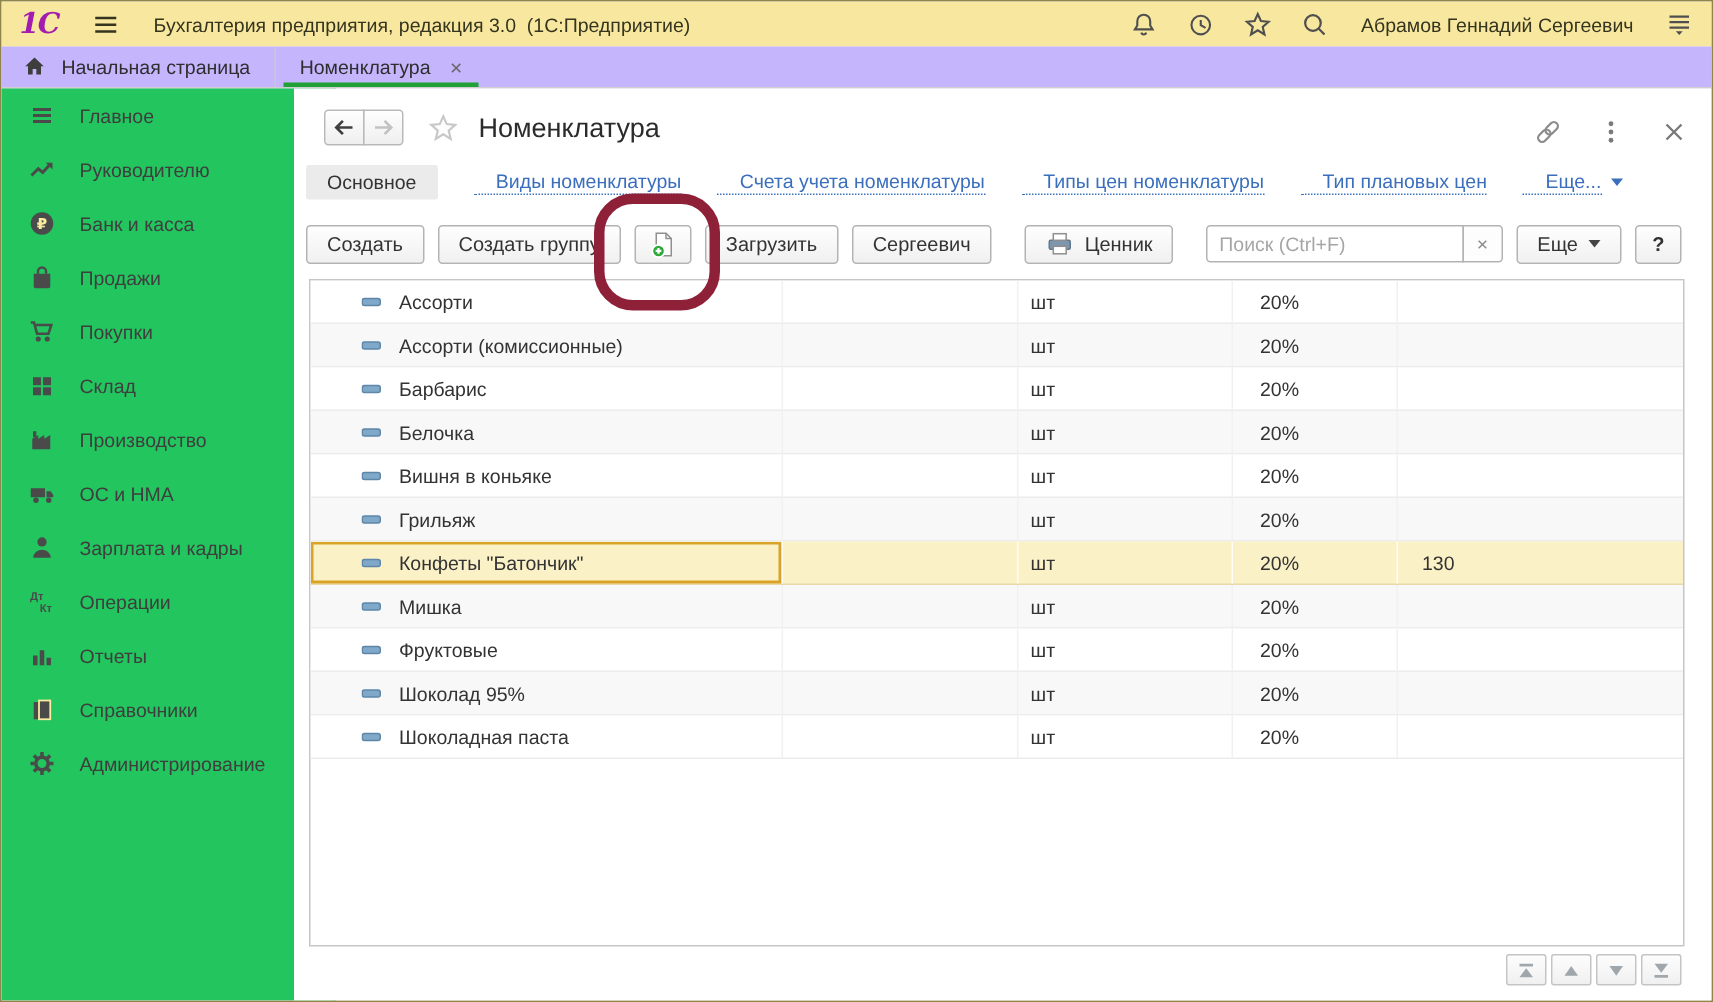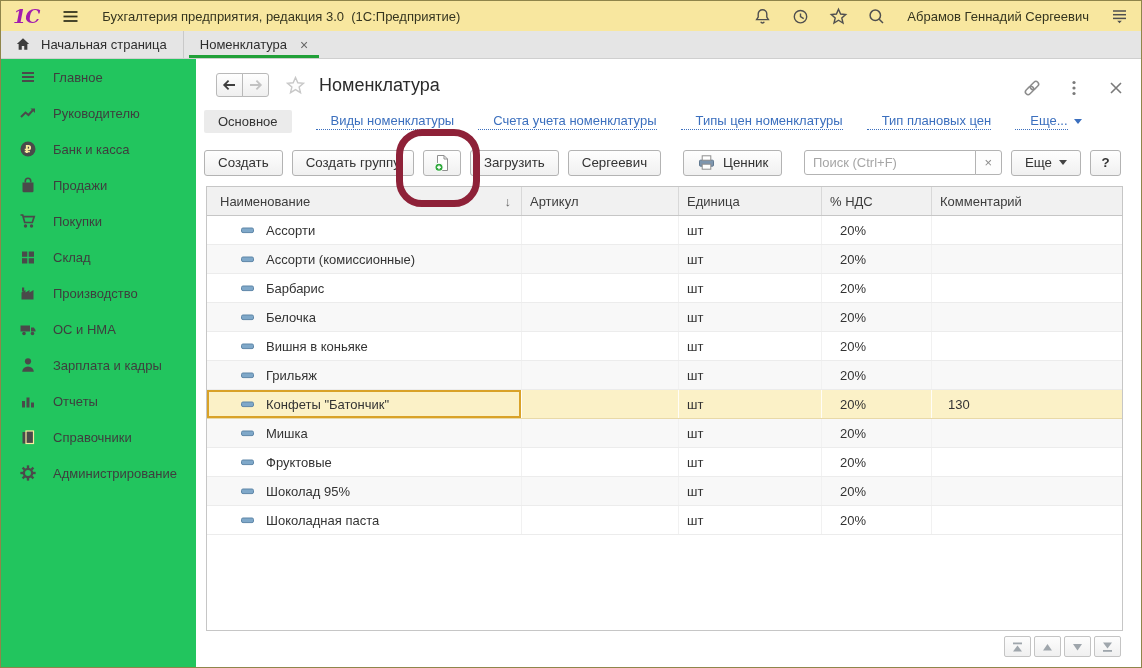--- a/index.html
+++ b/index.html
@@ -12,21 +12,21 @@
             display:flex; align-items:center; padding:0 12px; }
   .logo { color:#a21caf; font-weight:bold; font-style:italic; font-size:19px;
           font-family:"DejaVu Serif", serif; letter-spacing:-1px; }
   .topbar .burger { margin-left:22px; display:flex; }
   .app-title { margin-left:22px; font-size:13px; color:#35351F; white-space:pre; }
   .topbar-right { margin-left:auto; display:flex; align-items:center; gap:19px; }
   .tb-icon { display:flex; cursor:pointer; }
   .user-name { font-size:13px; color:#35351F; margin:0 2px; cursor:pointer; }
 
   
-  .tabbar { position:absolute; left:0; top:30px; right:0; height:28px; background:#e5e5e5;
+  .tabbar { position:absolute; left:0; top:30px; right:0; height:28px; background:#c4b5fd;
             border-bottom:1px solid #CFCFCF; display:flex; align-items:stretch; }
   .tab { display:flex; align-items:center; gap:9px; padding:0 16px; position:relative;
          cursor:pointer; color:#2E2E2E; }
   .tab.home { border-right:1px solid #C9C9C9; padding-left:13px; }
   .tab.active .underline { position:absolute; left:5px; right:5px; bottom:0; height:3px;
                            background:#21A038; }
   .tab-close { color:#666; font-size:14px; margin-left:4px; cursor:pointer; }
 
   
   .sidebar { position:absolute; left:0; top:58px; bottom:0; width:223px; background:#22c55e;
@@ -265,20 +265,29 @@
             <svg width="18" height="18" viewBox="0 0 18 18" fill="#4A4A4A">
               <circle cx="9" cy="5.3" r="3.1"></circle>
               <path d="M3.2,15.8 a5.8,5.3 0 0 1 11.6,0 Z"></path>
             </svg>
           </span>
           <span>Зарплата и кадры</span>
         </div>
         <div class="side-item">
           <span class="ico">
             <svg width="18" height="18" viewBox="0 0 18 18" fill="#4A4A4A">
+              <text x="1" y="8" font-size="7.5" font-weight="bold" font-family="Liberation Sans, sans-serif">Дт</text>
+              <text x="7.5" y="16" font-size="7.5" font-weight="bold" font-family="Liberation Sans, sans-serif">Кт</text>
+            </svg>
+          </span>
+          <span>Операции</span>
+        </div>
+        <div class="side-item">
+          <span class="ico">
+            <svg width="18" height="18" viewBox="0 0 18 18" fill="#4A4A4A">
               <rect x="3" y="9" width="3" height="6.5"></rect>
               <rect x="7.5" y="5.5" width="3" height="10"></rect>
               <rect x="12" y="10.5" width="3" height="5"></rect>
             </svg>
           </span>
           <span>Отчеты</span>
         </div>
         <div class="side-item">
           <span class="ico">
             <svg width="18" height="18" viewBox="0 0 18 18">
@@ -397,38 +406,20 @@
       <button class="btn more-btn">
         <span>Еще</span>
         <span class="caret-dark"></span>
       </button>
       <button class="btn help-btn">?</button>
     </div>
 
     <div class="annotation"></div>
 
     <div class="table">
-      <div class="thead" id="table-head">
-          <div class="th" style="width: 315px;">
-            <span>Наименование</span>
-            <span class="sort">↓</span>
-          </div>
-          <div class="th" style="width: 157px;">
-            <span>Артикул</span>
-          </div>
-          <div class="th" style="width: 143px;">
-            <span>Единица</span>
-          </div>
-          <div class="th" style="width: 110px;">
-            <span>% НДС</span>
-          </div>
-          <div class="th" style="width: 190px;">
-            <span>Комментарий</span>
-          </div>
-        </div>
       <div id="table-body">
           <div class="trow">
             <div class="td c-name" style="width: 315px;">
               <span style="display: flex;">
                 <svg width="13" height="7" viewBox="0 0 13 7">
                   <rect x="0.5" y="1" width="12" height="4.6" rx="1.5" fill="#7FA8C9" stroke="#5E86A8"></rect>
                 </svg>
               </span>
               <span>Ассорти</span>
             </div>

